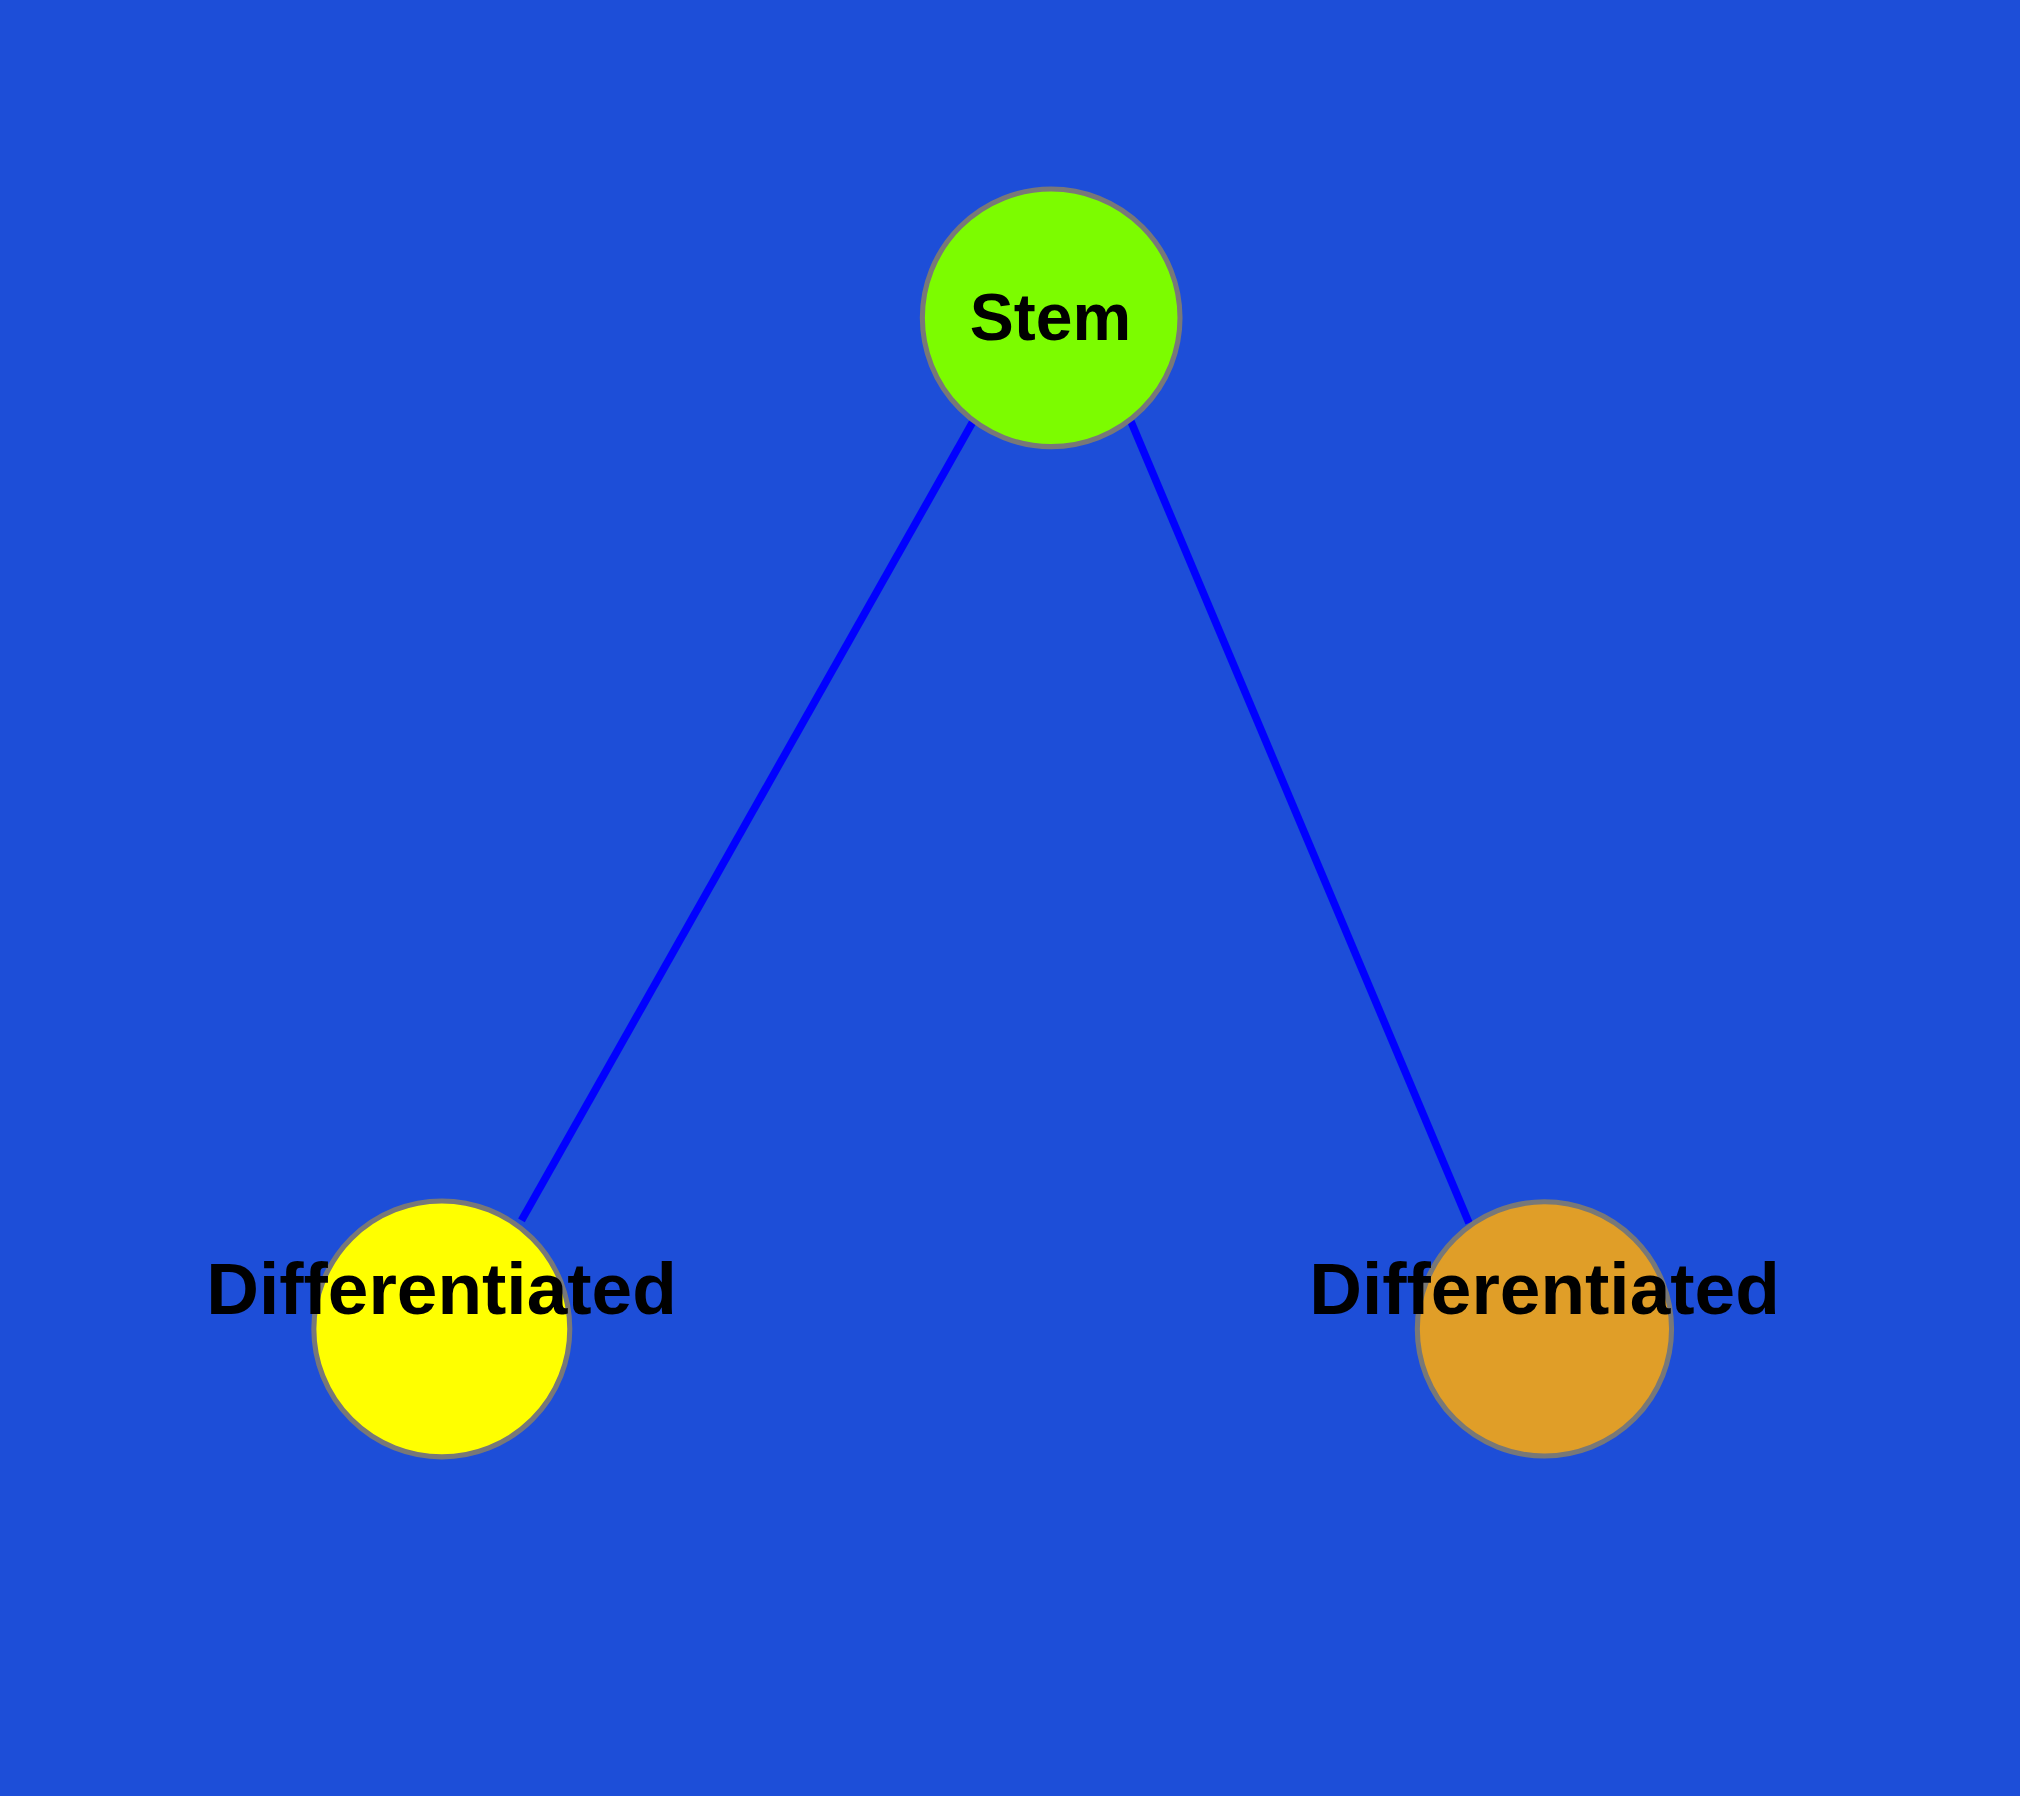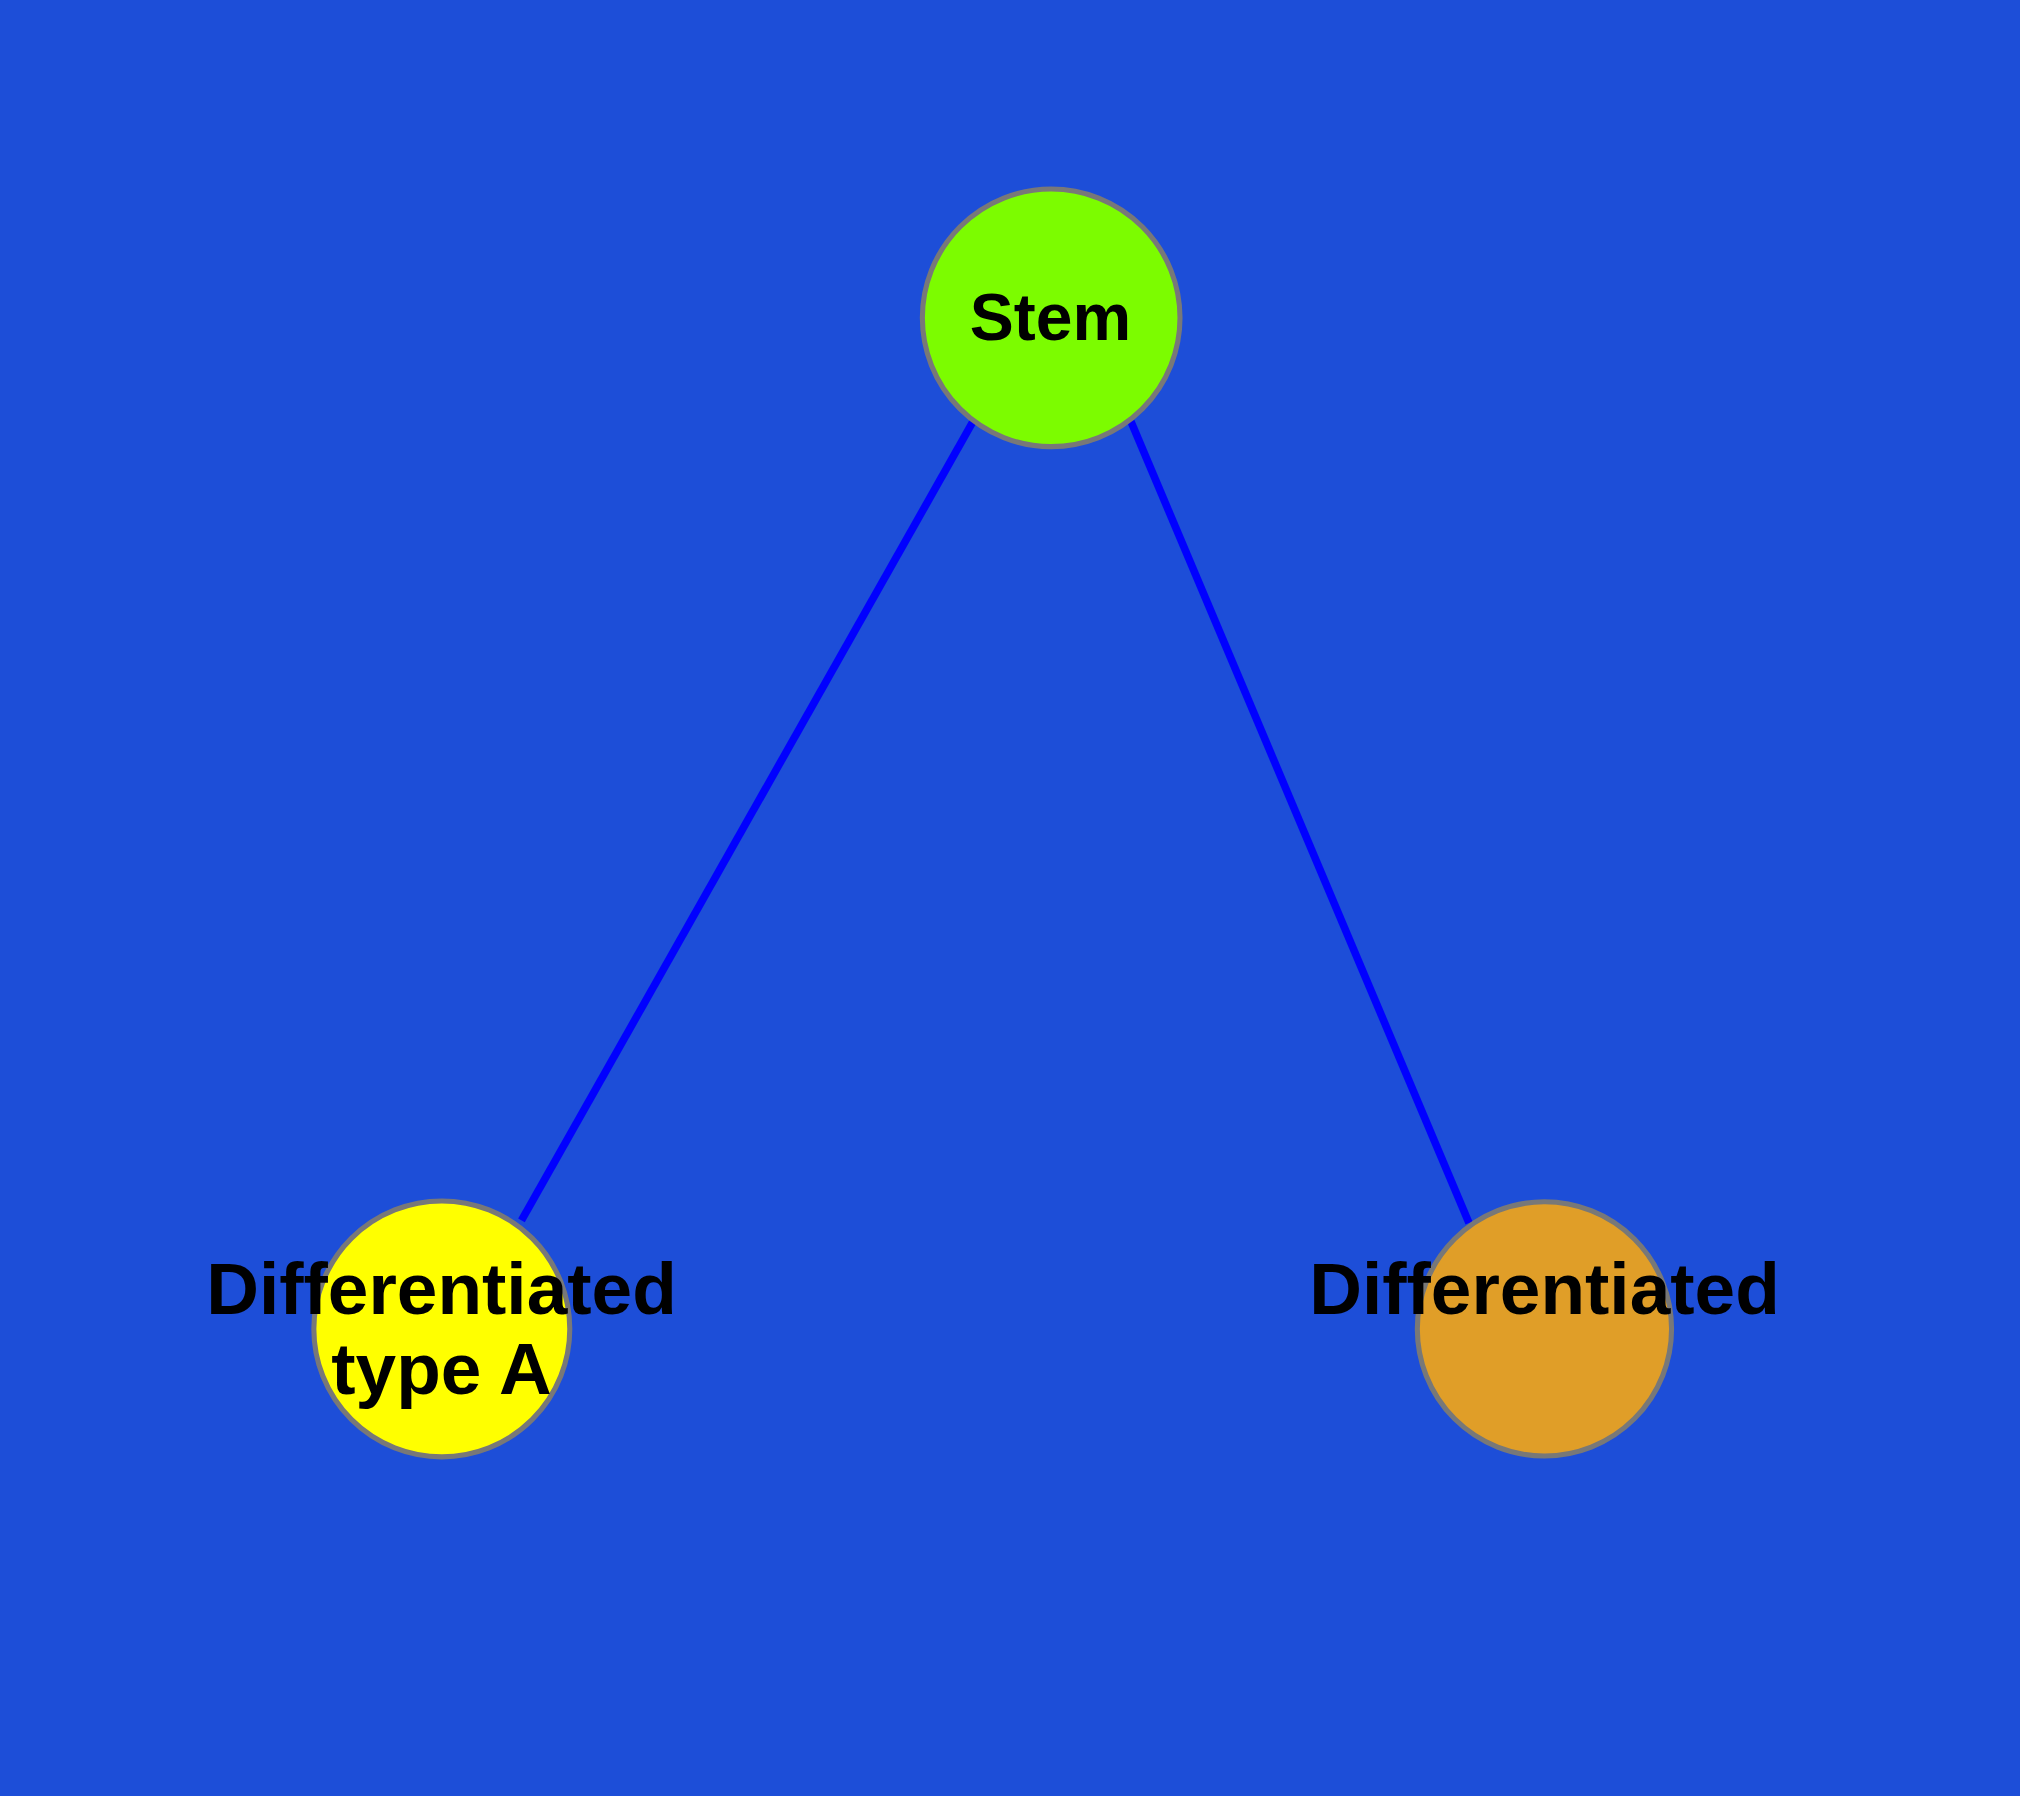--- a/index.html
+++ b/index.html
@@ -52,18 +52,18 @@
     </g>
     <g>
       <circle stroke="#787878" stroke-width="6" cx="1240" cy="375" r="152" fill="#7cfc00"></circle>
       <circle stroke="#787878" stroke-width="6" cx="521" cy="1568" r="151" fill="#ffff00"></circle>
       <circle stroke="#787878" stroke-width="6" cx="1822" cy="1568" r="150" fill="#e09e28"></circle>
     </g>
   </svg>
 
   <div class="node-label stem" style="color: rgb(0, 0, 0); width: 1017px; left: 542px; top: 281px;">Stem</div>
 
-  <div class="node-label leaf" style="color: rgb(0, 0, 0); width: 1017px; left: -67px; top: 1249px;"><span>Differentiated</span><br><span>type A</span></div>
+  <div class="node-label leaf" style="color: rgb(0, 0, 0); width: 1017px; left: -67px; top: 1249px;"><span>Differentiated</span><br></div>
 
   <div class="node-label leaf" style="color: rgb(0, 0, 0); width: 1017px; left: 1036px; top: 1249px;"><span>Differentiated</span><br></div>
 
 </div>
 
 
 </body></html>

